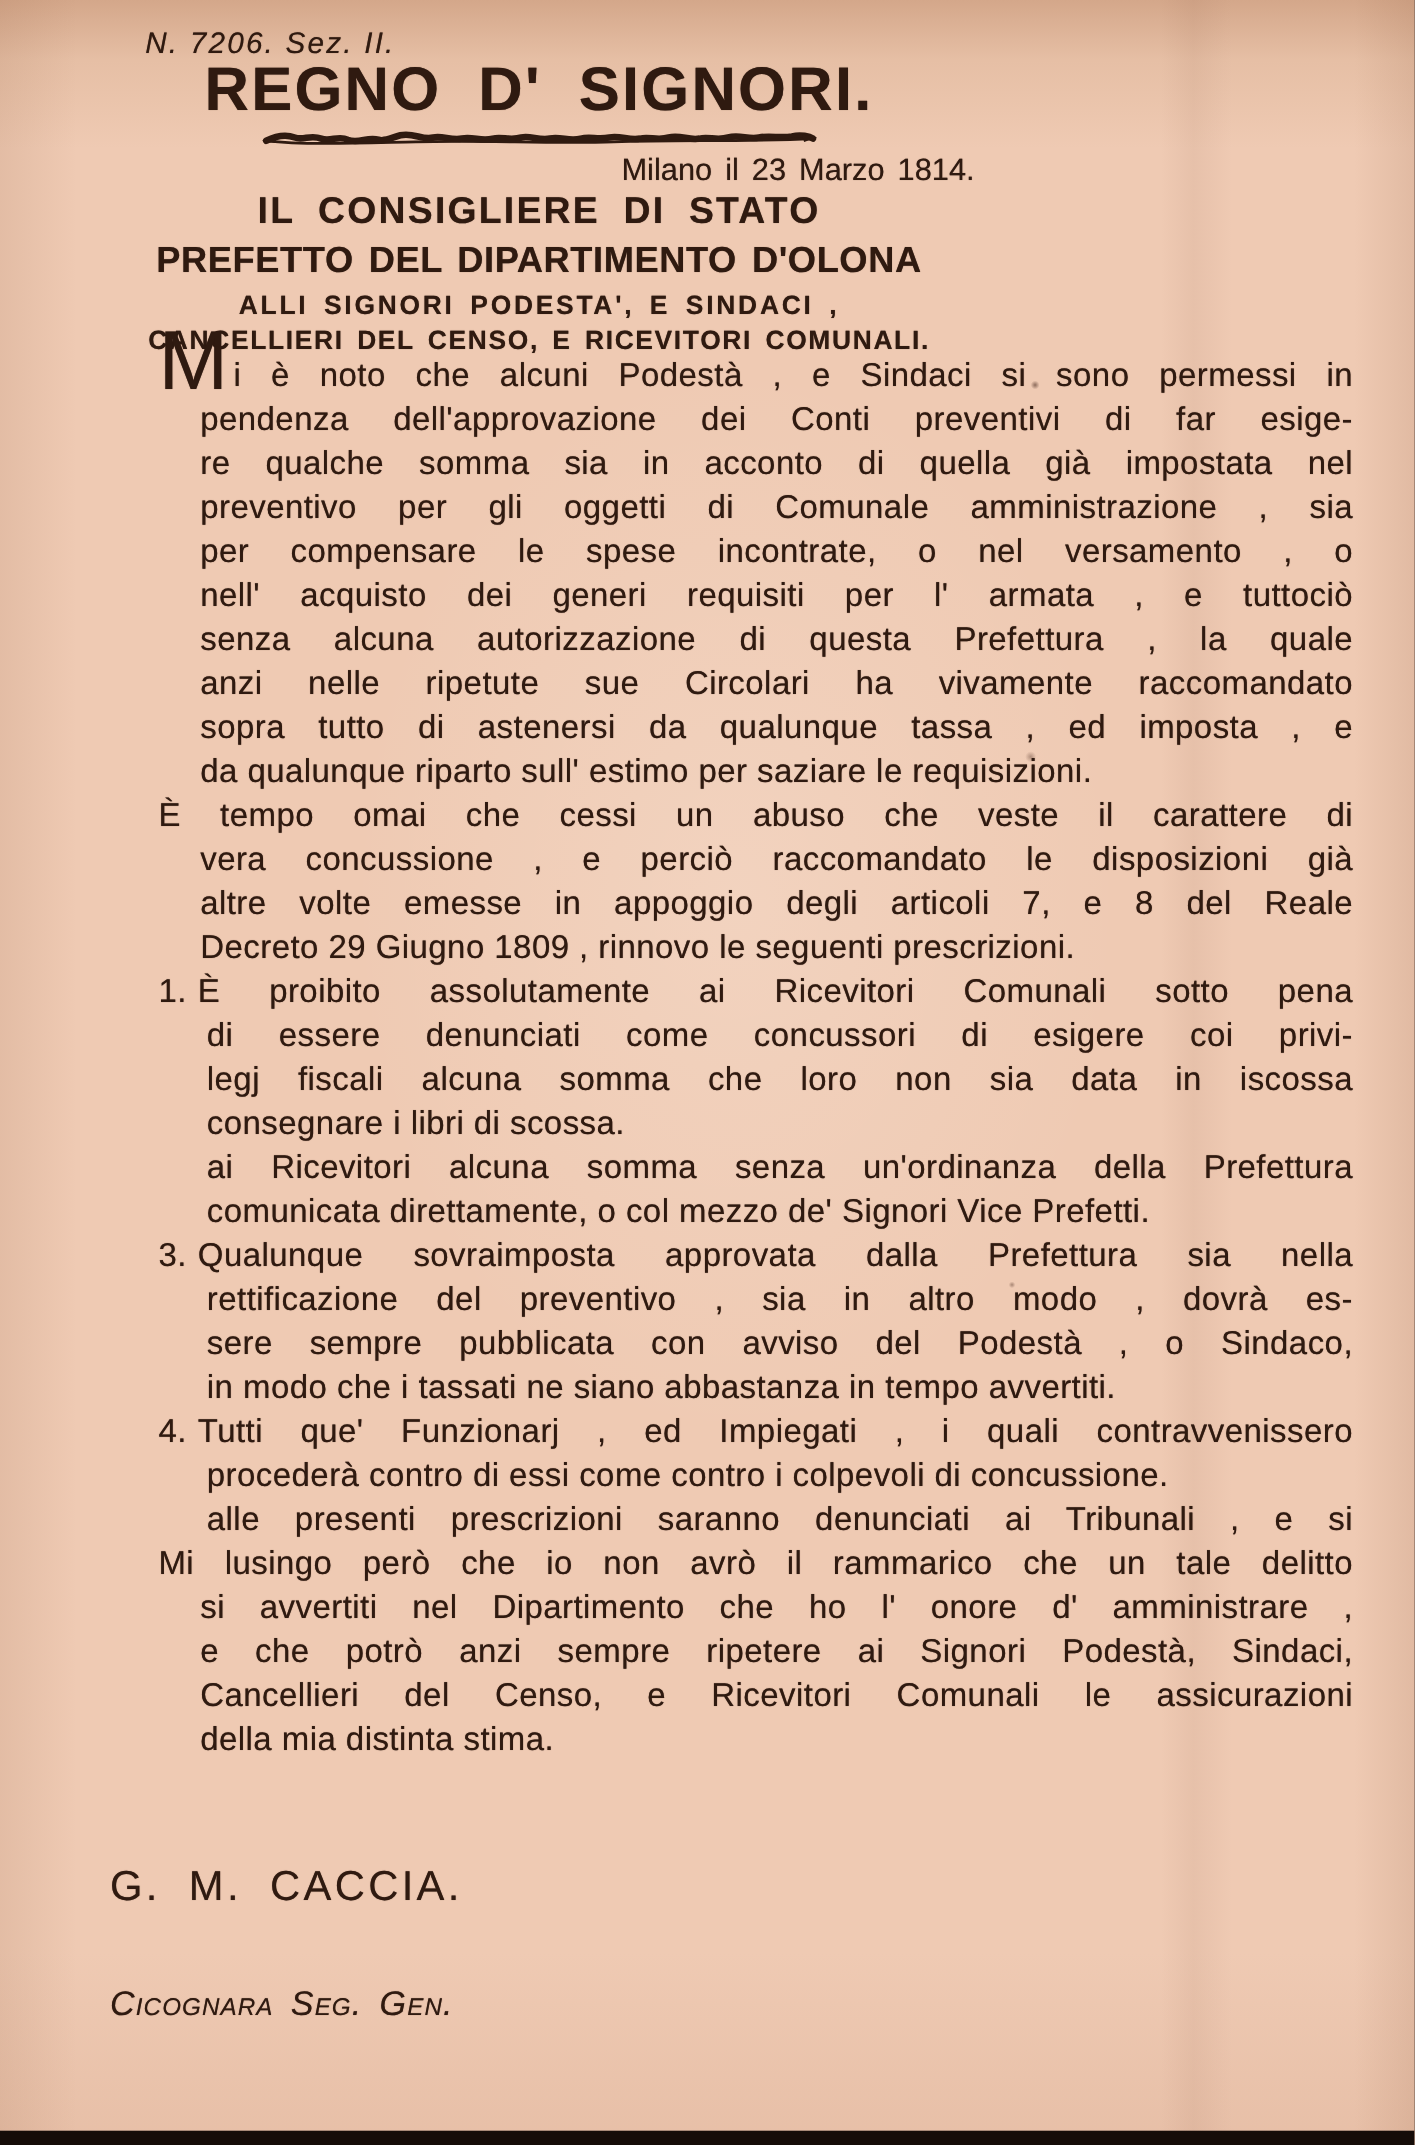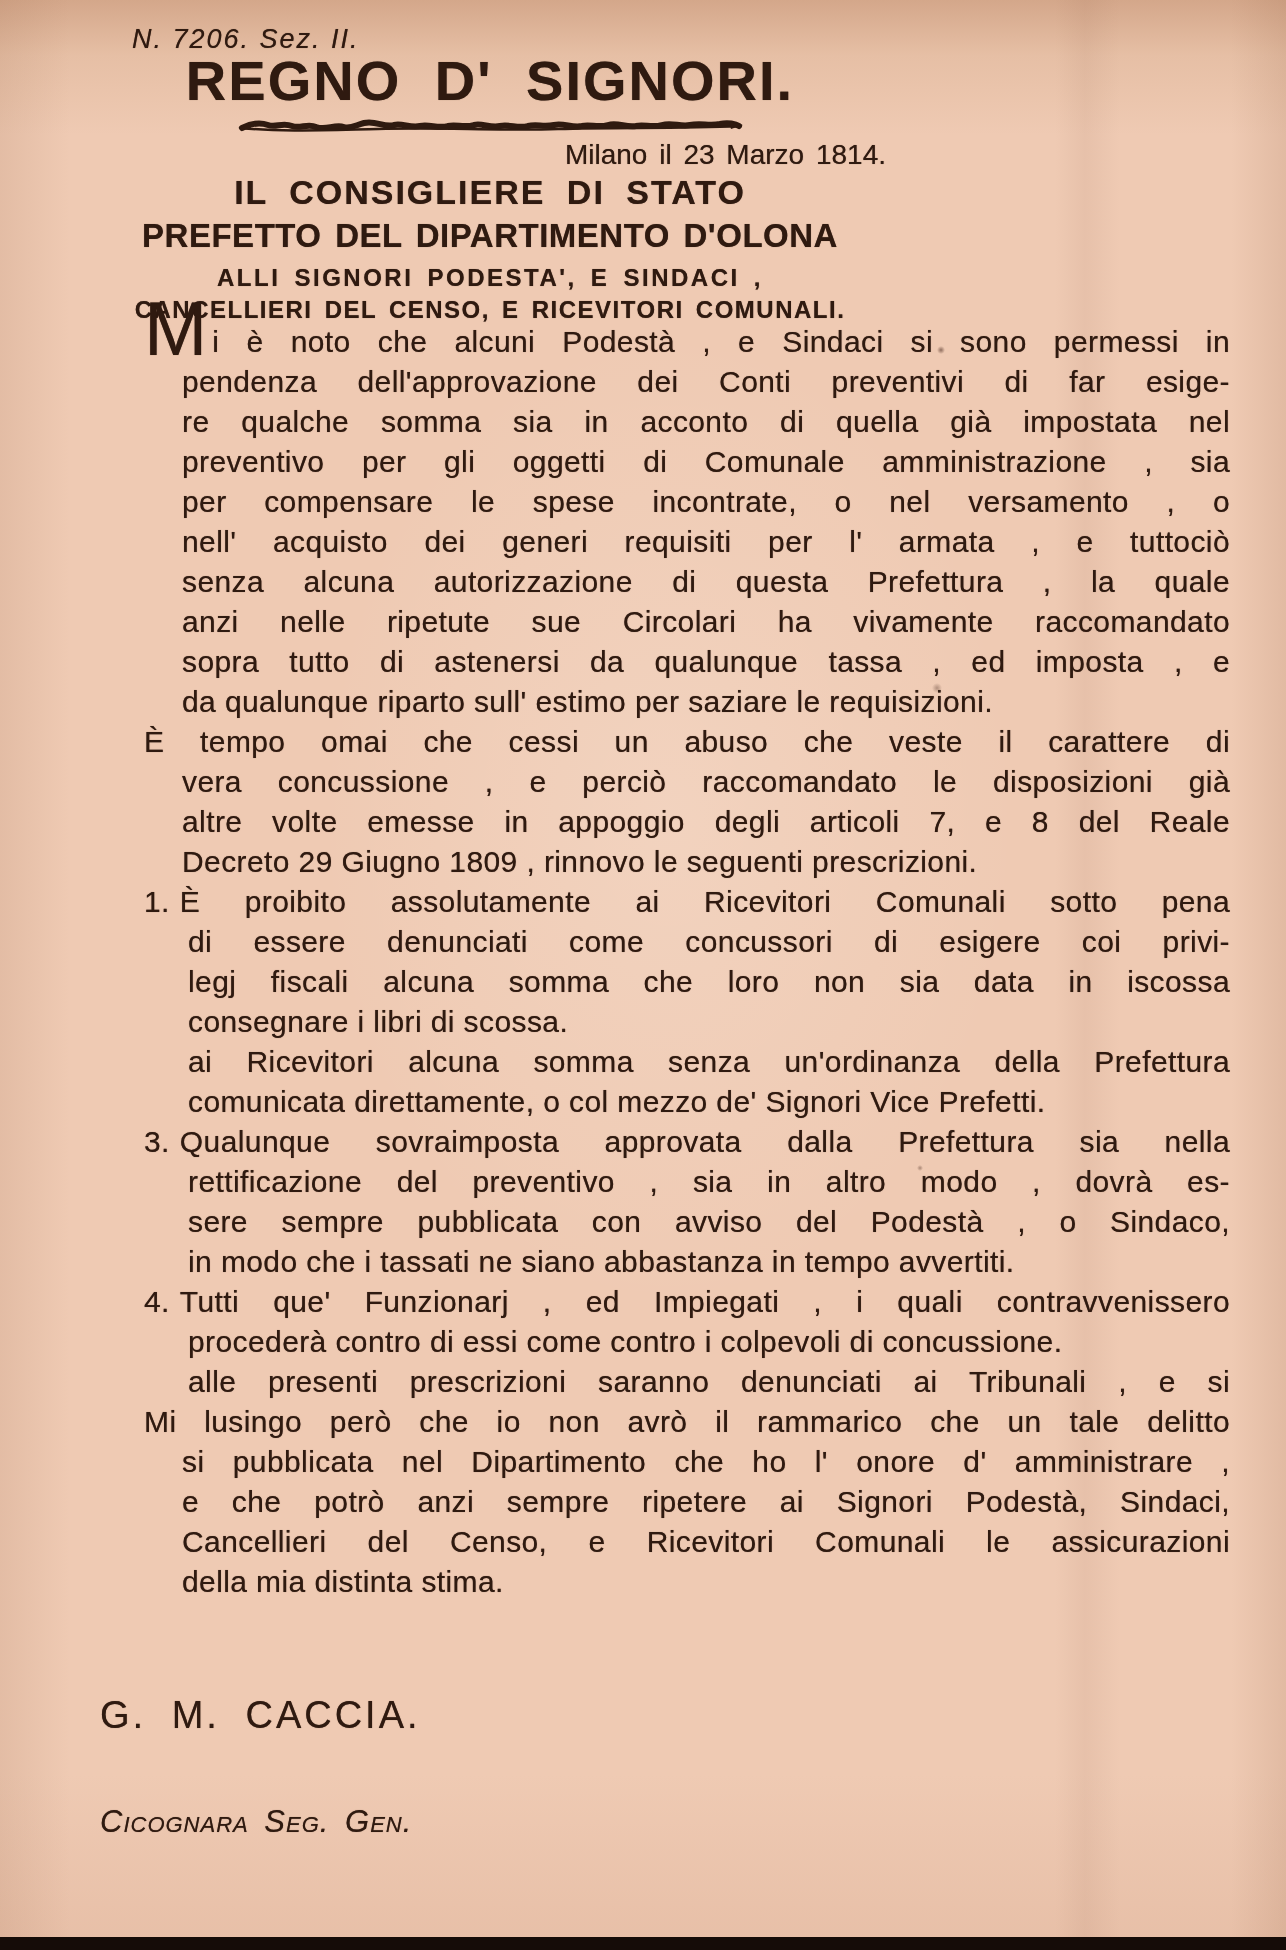--- a/index.html
+++ b/index.html
@@ -152,21 +152,21 @@
         <div class="line cont">sere sempre pubblicata con avviso del Podestà , o Sindaco,</div>
         <div class="line cont last">in modo che i tassati ne siano abbastanza in tempo avvertiti.</div>
       </div>
       <div class="para numbered">
         <div class="line first"><span class="marker">4.</span>Tutti que' Funzionarj , ed Impiegati , i quali contravvenissero</div>
         <div class="line cont last">procederà contro di essi come contro i colpevoli di concussione.</div>
         <div class="line cont">alle presenti prescrizioni saranno denunciati ai Tribunali , e si</div>
       </div>
       <div class="para plain">
         <div class="line first">Mi lusingo però che io non avrò il rammarico che un tale delitto</div>
-        <div class="line cont">si pubblicata nel Dipartimento che ho l' onore d' amministrare ,</div>
+        <div class="line cont">si avvertiti nel Dipartimento che ho l' onore d' amministrare ,</div>
         <div class="line cont">e che potrò anzi sempre ripetere ai Signori Podestà, Sindaci,</div>
         <div class="line cont">Cancellieri del Censo, e Ricevitori Comunali le assicurazioni</div>
         <div class="line cont last">della mia distinta stima.</div>
       </div>
     </div>
 
   <div class="signature ink">G. M. CACCIA.</div>
   <div class="secretary ink">Cicognara Seg. Gen.</div>
 
   <div class="scan-edge"></div>

